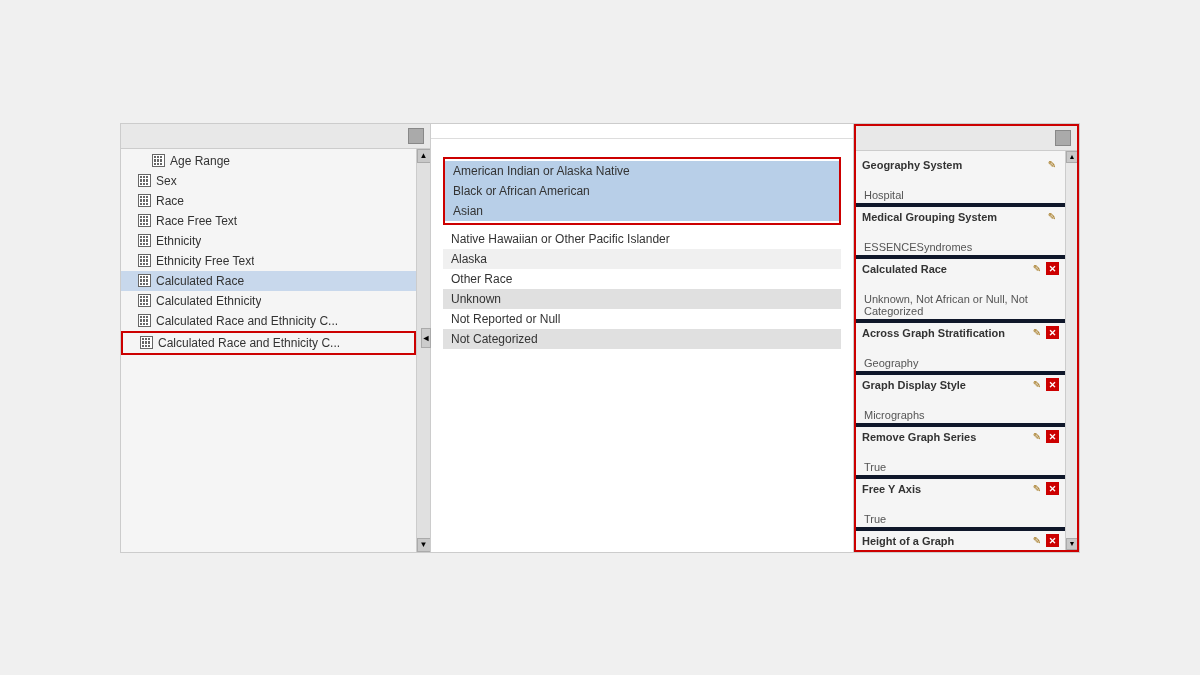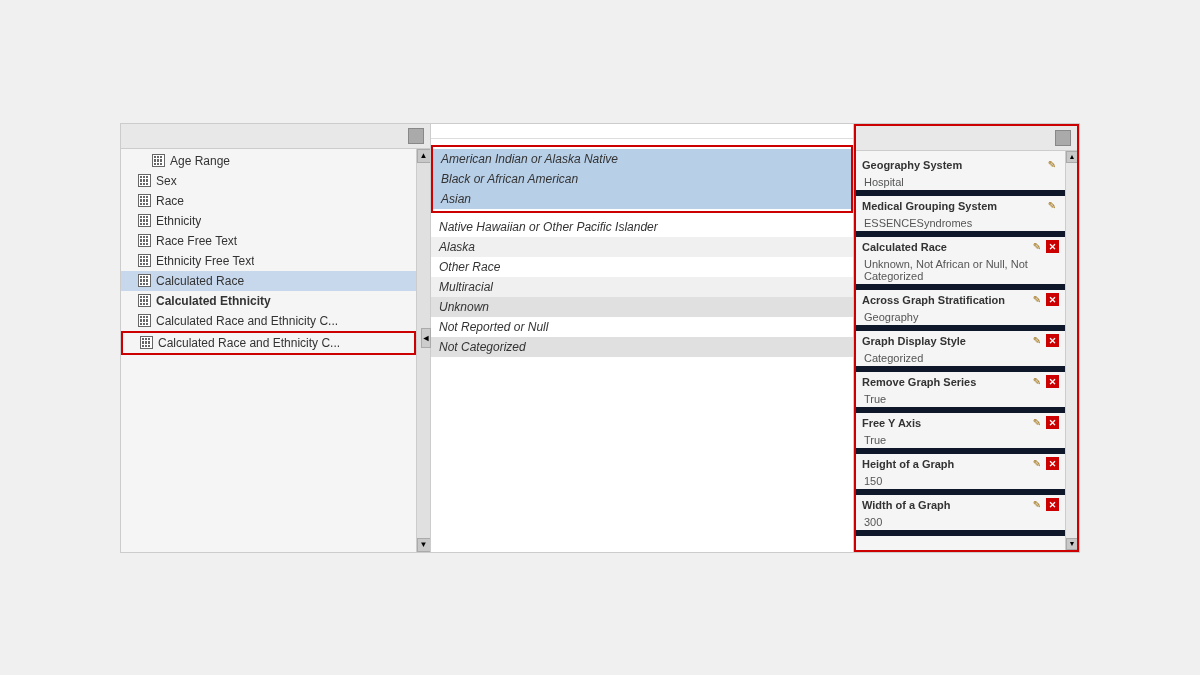--- a/index.html
+++ b/index.html
@@ -155,23 +155,22 @@
     .middle-header {
       padding: 8px 10px 6px;
       font-size: 14px;
       font-weight: bold;
       color: #333;
       border-bottom: 1px solid #ddd;
     }
 
     .middle-content {
       flex: 1;
-      padding: 0;
+      padding: 12px;
       overflow-y: auto;
-      font-style: italic;
     }
 
     .select-label {
       margin-bottom: 6px;
       font-size: 12px;
       color: #333;
     }
 
     .values-box {
       border: 2px solid #c00;
@@ -247,37 +246,37 @@
     }
 
     .right-panel-content {
       flex: 1;
       overflow-y: auto;
       padding: 4px 0;
     }
 
     .query-field-row {
       padding: 3px 6px 2px;
-      border-bottom: 6px solid #0f172a;
+      border-bottom: 4px solid #0f172a;
     }
 
     .query-field-name {
       font-weight: bold;
       font-size: 11px;
       color: #333;
       display: flex;
       align-items: center;
       justify-content: space-between;
     }
 
     .query-field-value {
       font-size: 11px;
       color: #555;
       padding-left: 2px;
-      margin-top: 4px;
+      margin-top: 17px;
     }
 
     .field-actions {
       display: flex;
       align-items: center;
       gap: 2px;
       flex-shrink: 0;
     }
 
     .action-btn {
@@ -398,85 +397,85 @@
                 <span></span>
                 <span></span>
                 <span></span>
                 <span></span>
                 <span></span>
                 <span></span>
                 <span></span>
                 <span></span>
               </div>
             </span>
+            <span style="overflow: hidden; text-overflow: ellipsis;">Race Free Text</span>
+          </div>
+          <div class="field-item">
+            <span class="field-icon">
+              <div class="grid-icon">
+                <span></span>
+                <span></span>
+                <span></span>
+                <span></span>
+                <span></span>
+                <span></span>
+                <span></span>
+                <span></span>
+                <span></span>
+              </div>
+            </span>
             <span style="overflow: hidden; text-overflow: ellipsis;">Ethnicity</span>
           </div>
           <div class="field-item">
             <span class="field-icon">
               <div class="grid-icon">
                 <span></span>
                 <span></span>
                 <span></span>
                 <span></span>
                 <span></span>
                 <span></span>
                 <span></span>
                 <span></span>
                 <span></span>
               </div>
             </span>
-            <span style="overflow: hidden; text-overflow: ellipsis;">Race Free Text</span>
+            <span style="overflow: hidden; text-overflow: ellipsis; text-align: center;">Ethnicity Free Text</span>
+          </div>
+          <div class="field-item selected">
+            <span class="field-icon">
+              <div class="grid-icon">
+                <span></span>
+                <span></span>
+                <span></span>
+                <span></span>
+                <span></span>
+                <span></span>
+                <span></span>
+                <span></span>
+                <span></span>
+              </div>
+            </span>
+            <span style="overflow: hidden; text-overflow: ellipsis;">Calculated Race</span>
           </div>
           <div class="field-item">
             <span class="field-icon">
               <div class="grid-icon">
                 <span></span>
                 <span></span>
                 <span></span>
                 <span></span>
                 <span></span>
                 <span></span>
                 <span></span>
                 <span></span>
                 <span></span>
               </div>
             </span>
-            <span style="overflow: hidden; text-overflow: ellipsis; text-align: center;">Ethnicity Free Text</span>
-          </div>
-          <div class="field-item selected">
-            <span class="field-icon">
-              <div class="grid-icon">
-                <span></span>
-                <span></span>
-                <span></span>
-                <span></span>
-                <span></span>
-                <span></span>
-                <span></span>
-                <span></span>
-                <span></span>
-              </div>
-            </span>
-            <span style="overflow: hidden; text-overflow: ellipsis;">Calculated Race</span>
-          </div>
-          <div class="field-item">
-            <span class="field-icon">
-              <div class="grid-icon">
-                <span></span>
-                <span></span>
-                <span></span>
-                <span></span>
-                <span></span>
-                <span></span>
-                <span></span>
-                <span></span>
-                <span></span>
-              </div>
-            </span>
-            <span style="overflow: hidden; text-overflow: ellipsis; font-weight: bold;">Calculated Ethnicity</span>
+            <span style="overflow: hidden; text-overflow: ellipsis;">Calculated Ethnicity</span>
           </div>
           <div class="field-item">
             <span class="field-icon">
               <div class="grid-icon">
                 <span></span>
                 <span></span>
                 <span></span>
                 <span></span>
                 <span></span>
                 <span></span>
@@ -518,21 +517,20 @@
       <div class="select-label"></div>
       <div class="values-box" id="values-box-selected">
       <div class="value-item selected">American Indian or Alaska Native</div>
           <div class="value-item selected">Black or African American</div>
           <div class="value-item selected">Asian</div>
         </div>
       <div id="values-list-unselected">
       <div class="value-item">Native Hawaiian or Other Pacific Islander</div>
           <div class="value-item alt">Alaska</div>
           <div class="value-item">Other Race</div>
-          <div class="value-item alt">Multiracial</div>
           <div class="value-item dark-alt">Unknown</div>
           <div class="value-item">Not Reported or Null</div>
           <div class="value-item dark-alt">Not Categorized</div>
         </div>
     </div>
     <div class="collapse-arrow">◄</div>
   </div>
 
   <div class="right-panel">
     <div class="right-panel-header">
@@ -580,21 +578,21 @@
             <div class="query-field-value">Geography</div>
           </div>
           <div class="query-field-row">
             <div class="query-field-name">
               <span>Graph Display Style</span>
               <div class="field-actions">
                 <button class="action-btn pencil-btn">✎</button>
                 <button class="action-btn delete-btn">✕</button>
               </div>
             </div>
-            <div class="query-field-value">Categorized</div>
+            <div class="query-field-value">Micrographs</div>
           </div>
           <div class="query-field-row">
             <div class="query-field-name">
               <span>Remove Graph Series</span>
               <div class="field-actions">
                 <button class="action-btn pencil-btn">✎</button>
                 <button class="action-btn delete-btn">✕</button>
               </div>
             </div>
             <div class="query-field-value">True</div>

